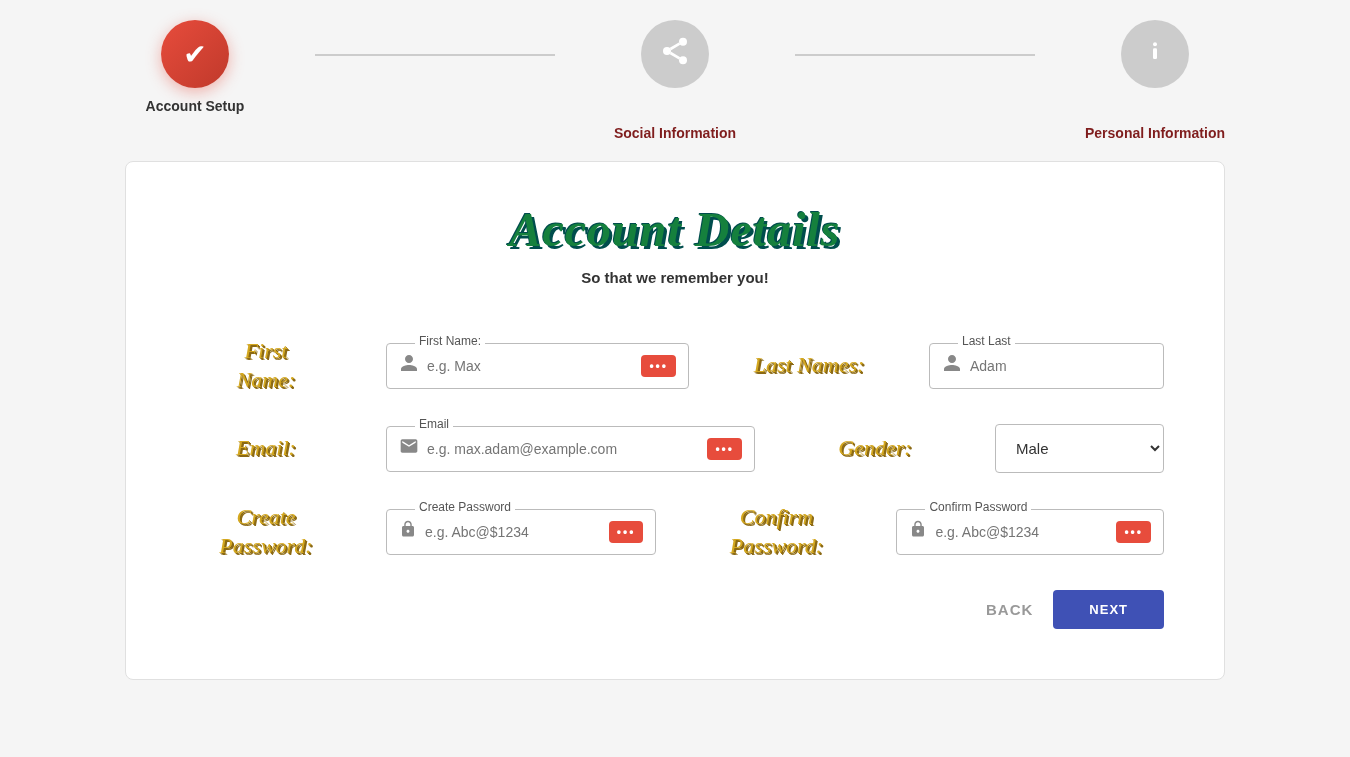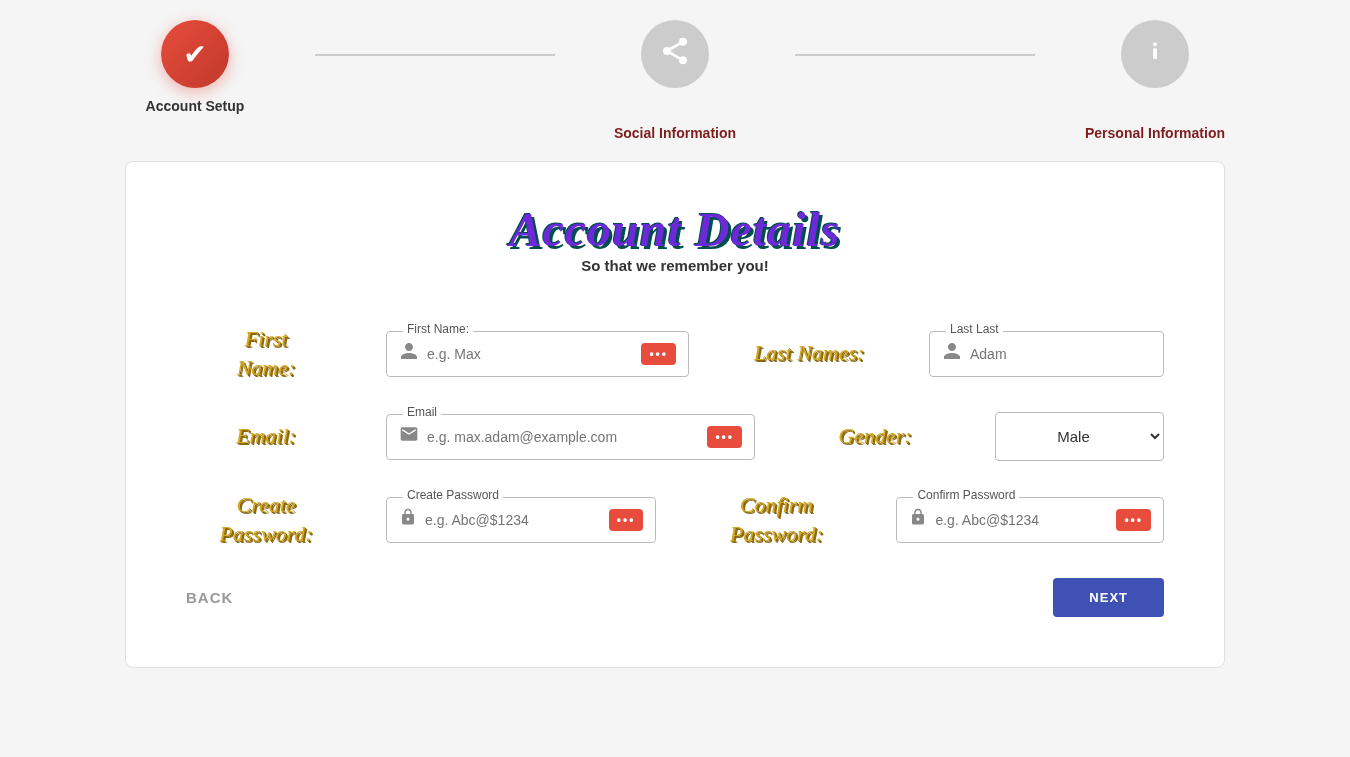--- a/index.html
+++ b/index.html
@@ -80,24 +80,25 @@
       width: 100%;
       max-width: 1100px;
       padding: 40px 60px 50px;
     }
 
     .form-title {
       text-align: center;
       font-family: 'Georgia', serif;
       font-size: 48px;
       font-weight: bold;
-      color: #6d28d9;
+      color: #15803d;
       text-shadow: 3px 3px 0px #004d4d, -1px -1px 0px #004d4d;
       letter-spacing: 1px;
       font-style: italic;
+      margin-bottom: 12px;
     }
     .form-subtitle {
       text-align: center;
       font-size: 15px;
       font-weight: 600;
       color: #333;
       margin-bottom: 51px;
     }
 
     
@@ -126,21 +127,21 @@
       position: relative;
       border: 1px solid #bbb;
       border-radius: 4px;
       padding: 6px 12px 6px 12px;
       display: flex;
       align-items: center;
     }
     .field-floating-label {
       position: absolute;
       top: -10px;
-      left: 16px;
+      left: 28px;
       background: white;
       font-size: 12px;
       color: #555;
       padding: 0 4px;
     }
     .field-icon {
       color: #666;
       font-size: 18px;
       margin-right: 8px;
       flex-shrink: 0;
@@ -171,29 +172,28 @@
     .gender-select {
       width: 100%;
       padding: 14px 16px;
       border: 1px solid #bbb;
       border-radius: 4px;
       font-size: 15px;
       color: #333;
       background: white;
       appearance: auto;
       cursor: pointer;
-      text-align: center;
     }
 
     
     .button-row {
       display: flex;
-      justify-content: space-between;
-      align-items: center;
-      gap: 30px;
+      justify-content: flex-end;
+      align-items: center;
+      gap: 20px;
       margin-top: 20px;
     }
     .btn-back {
       background: none;
       border: none;
       color: #999;
       font-size: 15px;
       font-weight: 600;
       cursor: pointer;
       letter-spacing: 1px;

